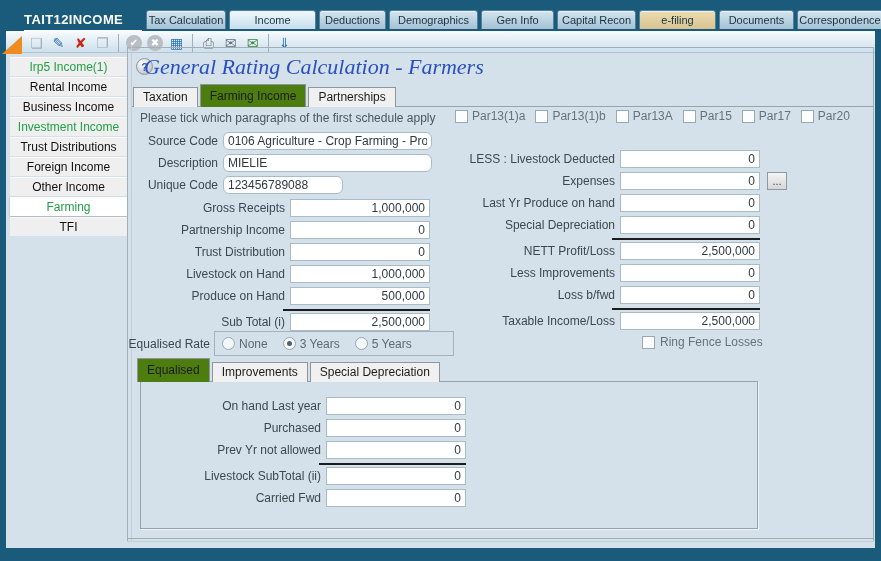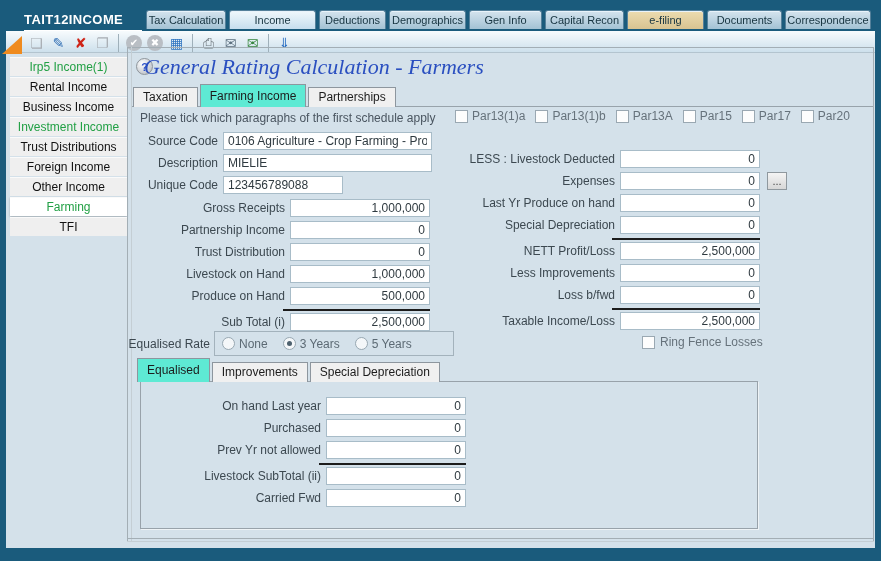--- a/index.html
+++ b/index.html
@@ -47,35 +47,35 @@
     background:radial-gradient(circle at 35% 30%, #ffffff, #c7cbd0 70%, #9aa0a6);
     border:1px solid #8e959b; color:#2b50c8; font-weight:bold; font-size:11px;
     display:flex; align-items:center; justify-content:center; cursor:pointer; }
   #main-title { position:absolute; left:144px; top:54px;
     font-family:"Liberation Serif","DejaVu Serif",serif; font-style:italic;
     font-size:22px; color:#2a4fc0; }
   #panel-line { position:absolute; left:132px; top:106px; width:741px; height:1px; background:#98a3ab; z-index:1; }
   #sub-tabs { position:absolute; left:133px; top:84px; height:23px; display:flex; align-items:flex-end; z-index:2; }
   .stab { padding:0 9px; height:20px; line-height:19px; font-size:12px; color:#1c1c1c;
     background:#f0f0f0; border:1px solid #8d969e; border-bottom:none; margin-right:2px; cursor:pointer;margin-top:20px; }
-  .stab.active { background:#5eead4; height:23px; line-height:22px; }
+  .stab.active { background:#4d7c0f; height:23px; line-height:22px; }
   
   #para-prompt { position:absolute; left:140px; top:111px; color:#4a5560; }
   #para-checks { position:absolute; left:455px; top:109px; display:flex; gap:10px; align-items:center; }
   .par-check { display:flex; align-items:center; gap:4px; color:#66727b; font-size:12px; cursor:pointer; }
   .cbox { width:13px; height:13px; background:#fdfdfd; border:1px solid #9aa8b2; display:inline-block; }
   
   .fgroup { position:absolute; display:flex; flex-direction:column; }
   .frow { display:flex; align-items:center; height:18px; margin-bottom:4px; position:relative; }
   .flbl { text-align:right; margin-right:5px; color:#3c4850; white-space:nowrap; }
   .fld { height:18px; border:1px solid #a8bcc8; background:#fff; color:#2f3a40;
     font-family:"Liberation Sans","DejaVu Sans",sans-serif; font-size:12px; padding:0 4px; }
   .sumline { height:2px; background:#1c1c1c; margin:0 0 2px auto; }
   #g-id { left:140px; top:132px; width:292px; }
-  #g-id .flbl { width:78px; } #g-id .fld { width:209px; } #g-id .fld.narrow { width:120px; }
+  #g-id .flbl { width:78px; } #g-id .fld { width:209px;border-radius:6px; } #g-id .fld.narrow { width:120px; }
   #g-left { left:140px; top:199px; width:290px; }
   #g-left .flbl { width:145px; } #g-left .fld { width:140px; text-align:right; }
   #g-left .sumline { width:147px; }
   #g-right { left:440px; top:150px; width:320px; }
   #g-right .flbl { width:175px; } #g-right .fld { width:140px; text-align:right; }
   #g-right .sumline { width:148px; }
   .ellipsis { position:absolute; left:100%; margin-left:7px; top:0; width:20px; height:18px;
     background:linear-gradient(#f4f4f4,#d7d7d7); border:1px solid #8f989e; font-size:11px;
     line-height:10px; color:#444; cursor:pointer; }
   
@@ -101,21 +101,21 @@
 </head>
 <body>
 
 <div id="frame">
   <span id="win-title">TAIT12INCOME</span>
   <div id="title-underline"></div>
   <div id="top-tabs">
       <div class="ttab" style="width: 80px;">Tax Calculation</div>
       <div class="ttab active" style="width: 87px;">Income</div>
       <div class="ttab" style="width: 67px;">Deductions</div>
-      <div class="ttab" style="width: 77px;">Demographics</div>
+      <div class="ttab" style="width: 89px;">Demographics</div>
       <div class="ttab" style="width: 73px;">Gen Info</div>
       <div class="ttab" style="width: 79px;">Capital Recon</div>
       <div class="ttab warm" style="width: 77px;">e-filing</div>
       <div class="ttab" style="width: 75px;">Documents</div>
       <div class="ttab" style="width: 86px;">Correspondence</div>
     </div>
 
   <div id="inner-bg"></div>
   <div id="toolbar"></div>
   <div id="corner-icon"></div>

